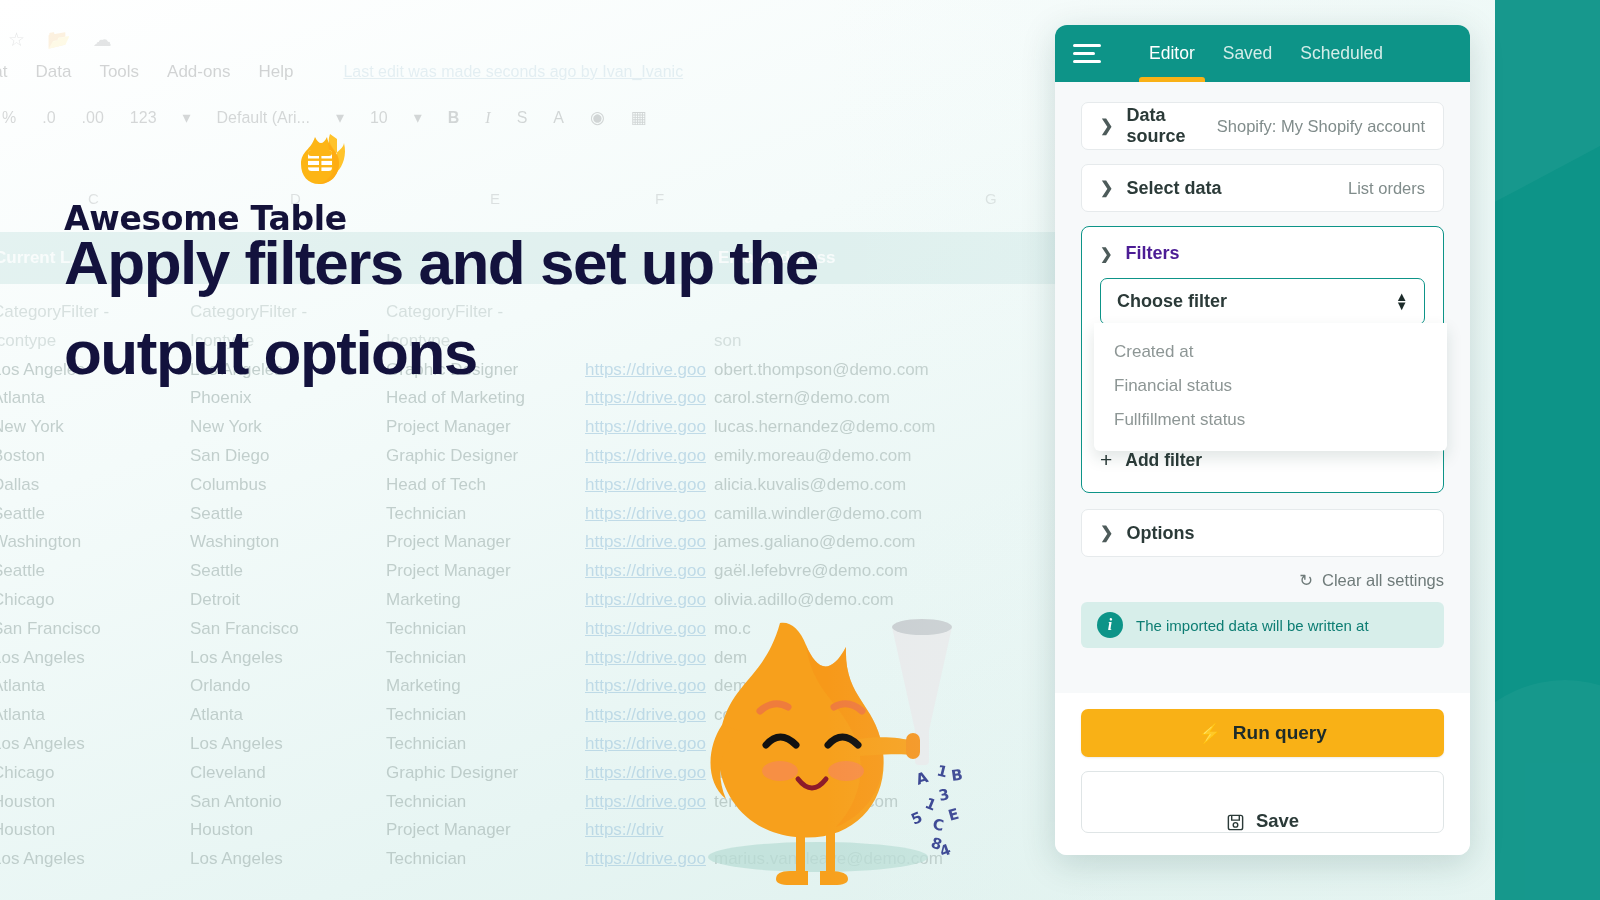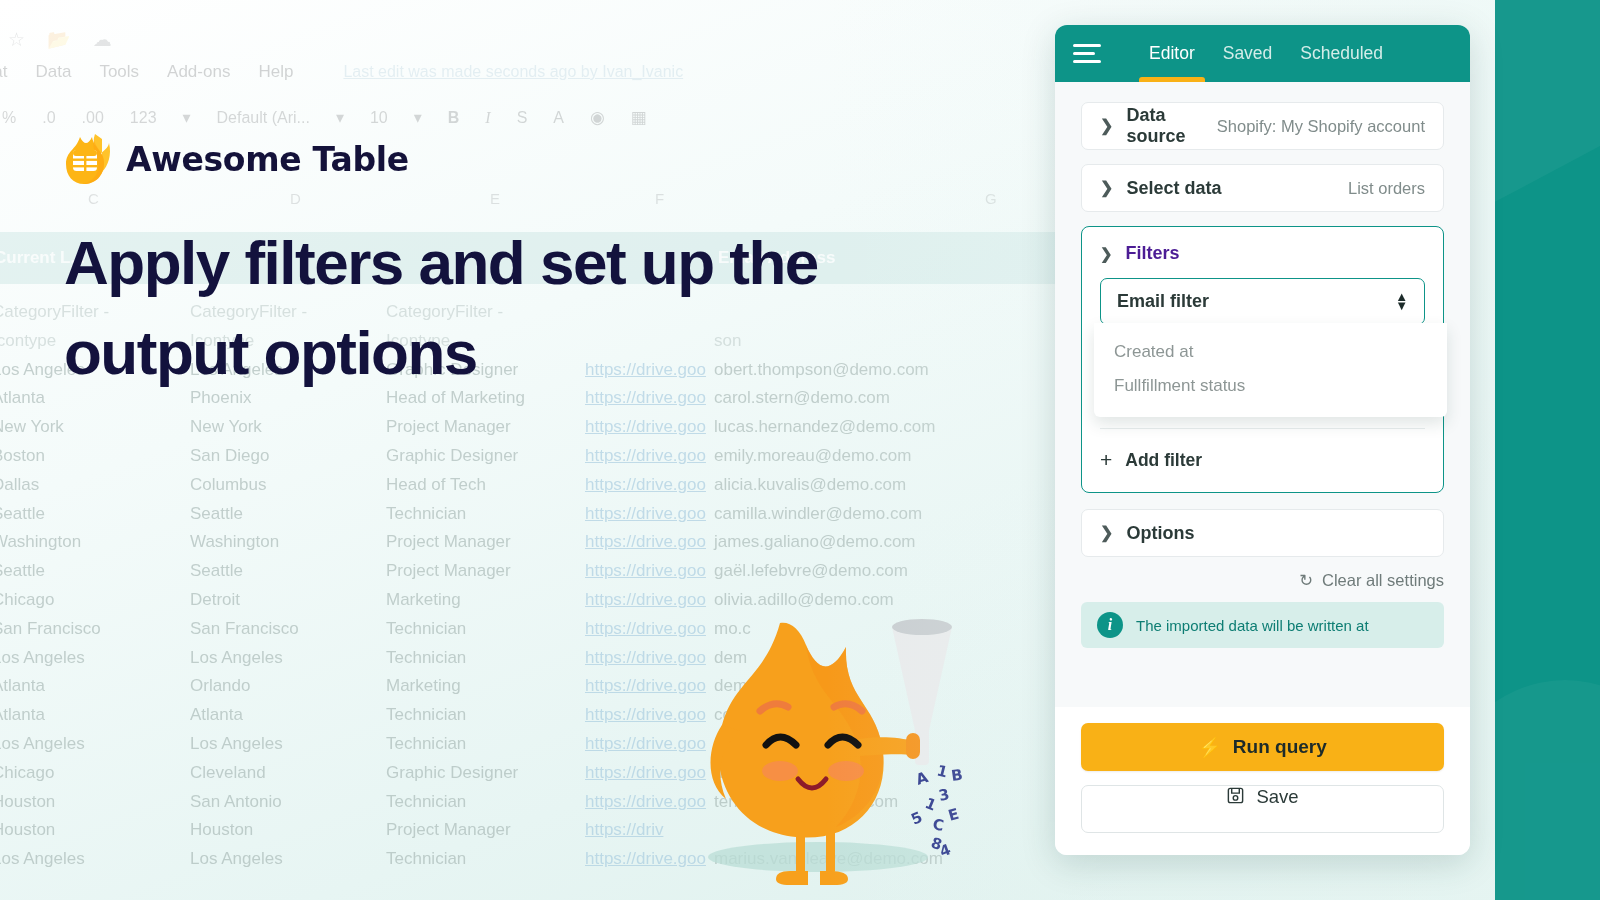--- a/index.html
+++ b/index.html
@@ -51,21 +51,21 @@
   .gs-row { position: relative; height: 28.8px; }
   .gs-row .c { position: absolute; top: 2px; font-size: 17px; color: #9fb0ad; opacity: .58; white-space: nowrap;}
   .gs-row .c0 { left: -8px; }
   .gs-row .c1 { left: 190px; }
   .gs-row .c2 { left: 386px; }
   .gs-row .c3 { left: 585px; color: #9fc6dd; text-decoration: underline; }
   .gs-row .c4 { left: 714px; }
   .gs-row.head .c { color: #b7c5c3; opacity:.5; }
 
   
-  #logo { position: absolute; left: 64px; top: 133px; display: flex; align-items: center; gap: 14px; }
+  #logo { position: absolute; left: 64px; top: 133px; display: flex; align-items: flex-end; gap: 14px; flex-direction: column; }
   #logo .mark { width: 48px; height: 52px; }
   #logo .wordmark { font-size: 33px; font-weight: 700; color: #14123a; letter-spacing: -.3px;
     font-family: "DejaVu Sans", sans-serif; }
   #headline {
     position: absolute; left: 64px; top: 218px; width: 760px;
     font-family: Liberation Sans, sans-serif;
     font-size: 62px; line-height: 1.45; font-weight: 700; color: #13123d;
     letter-spacing: -1.5px;
   }
 
@@ -168,23 +168,23 @@
     border-radius: 0 0 12px 12px; padding: 16px 26px 22px 26px;
   }
   #run-query {
     height: 48px; background: #f9b116; border-radius: 7px; display: flex;
     align-items: center; justify-content: center; gap: 11px; cursor: pointer;
     font-size: 19px; font-weight: 700; color: #1d2b2a; margin-bottom: 14px;
     box-shadow: 0 1px 2px rgba(0,0,0,.08);
   }
   #btn-row { display: flex; gap: 16px; }
   .ghost-btn {
-    flex: 1; height: 48px; background: #fff; border: 1px solid #dfe5e6; border-radius: 7px;
-    display: flex; align-items: flex-start; justify-content: center; gap: 11px; cursor: pointer;
-    font-size: 18.5px; font-weight: 400; color: #2b3a38;
+    flex: 1; height: 62px; background: #fff; border: 1px solid #dfe5e6; border-radius: 7px;
+    display: flex; align-items: flex-end; justify-content: center; gap: 11px; cursor: pointer;
+    font-size: 18.5px; font-weight: 700; color: #2b3a38;
   }
   svg { display: block; }
 </style>
 </head>
 <body>
 
 <div id="sheet-bg">
 
   <div class="gs-iconrow">
     <span>☆</span>
@@ -478,41 +478,42 @@
       <span class="acc-val">List orders</span>
     </div>
 
     <div id="filters-box">
       <div id="filters-head">
         <span class="chev-down">❯</span>
         <span class="t">Filters</span>
       </div>
 
       <div id="filter-select">
-        <span class="lbl">Email filter</span>
+        <span class="lbl">Choose filter</span>
         <span class="updown">
           <span>▲</span>
             <span>▼</span>
         </span>
       </div>
 
       <div id="remove-filter">
         <span>🗑</span>
         <span>Remove filter</span>
       </div>
 
       <div id="filters-divider"></div>
 
       <div id="add-filter">
         <span class="plus">+</span>
         <span>Add filter</span>
       </div>
 
       <div id="filter-dropdown">
         <div class="dd-item">Created at</div>
+        <div class="dd-item">Financial status</div>
         <div class="dd-item">Fullfillment status</div>
       </div>
     </div>
 
     <div class="acc">
       <span class="chev">❯</span>
       <span class="acc-title">Options</span>
     </div>
 
     <div id="clear-row">

